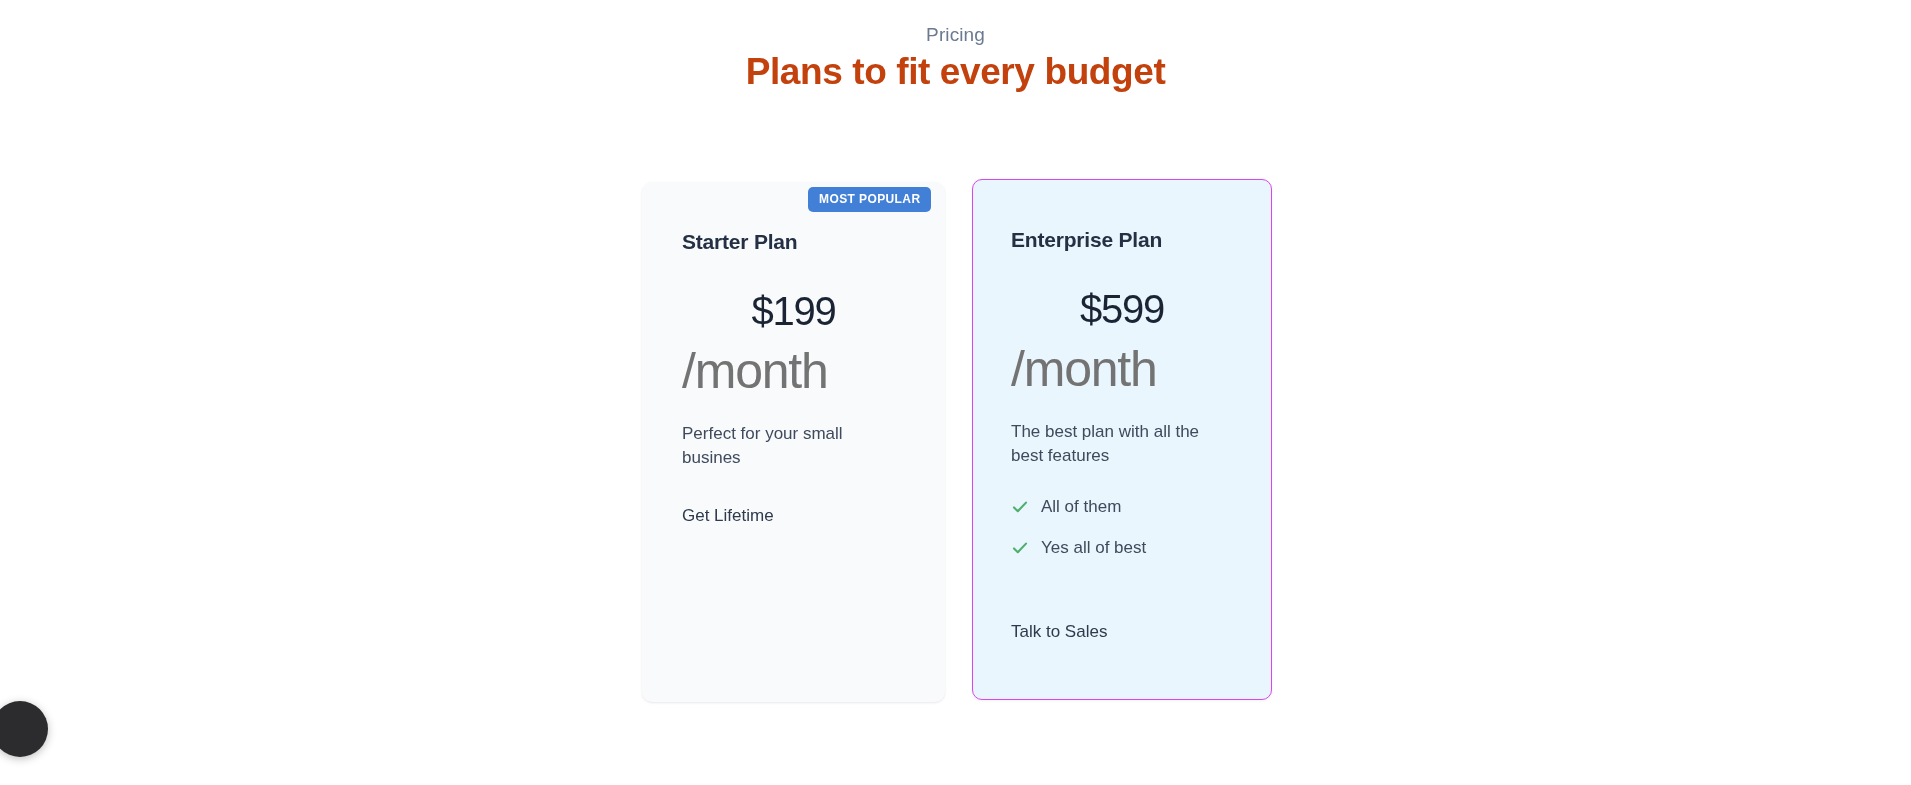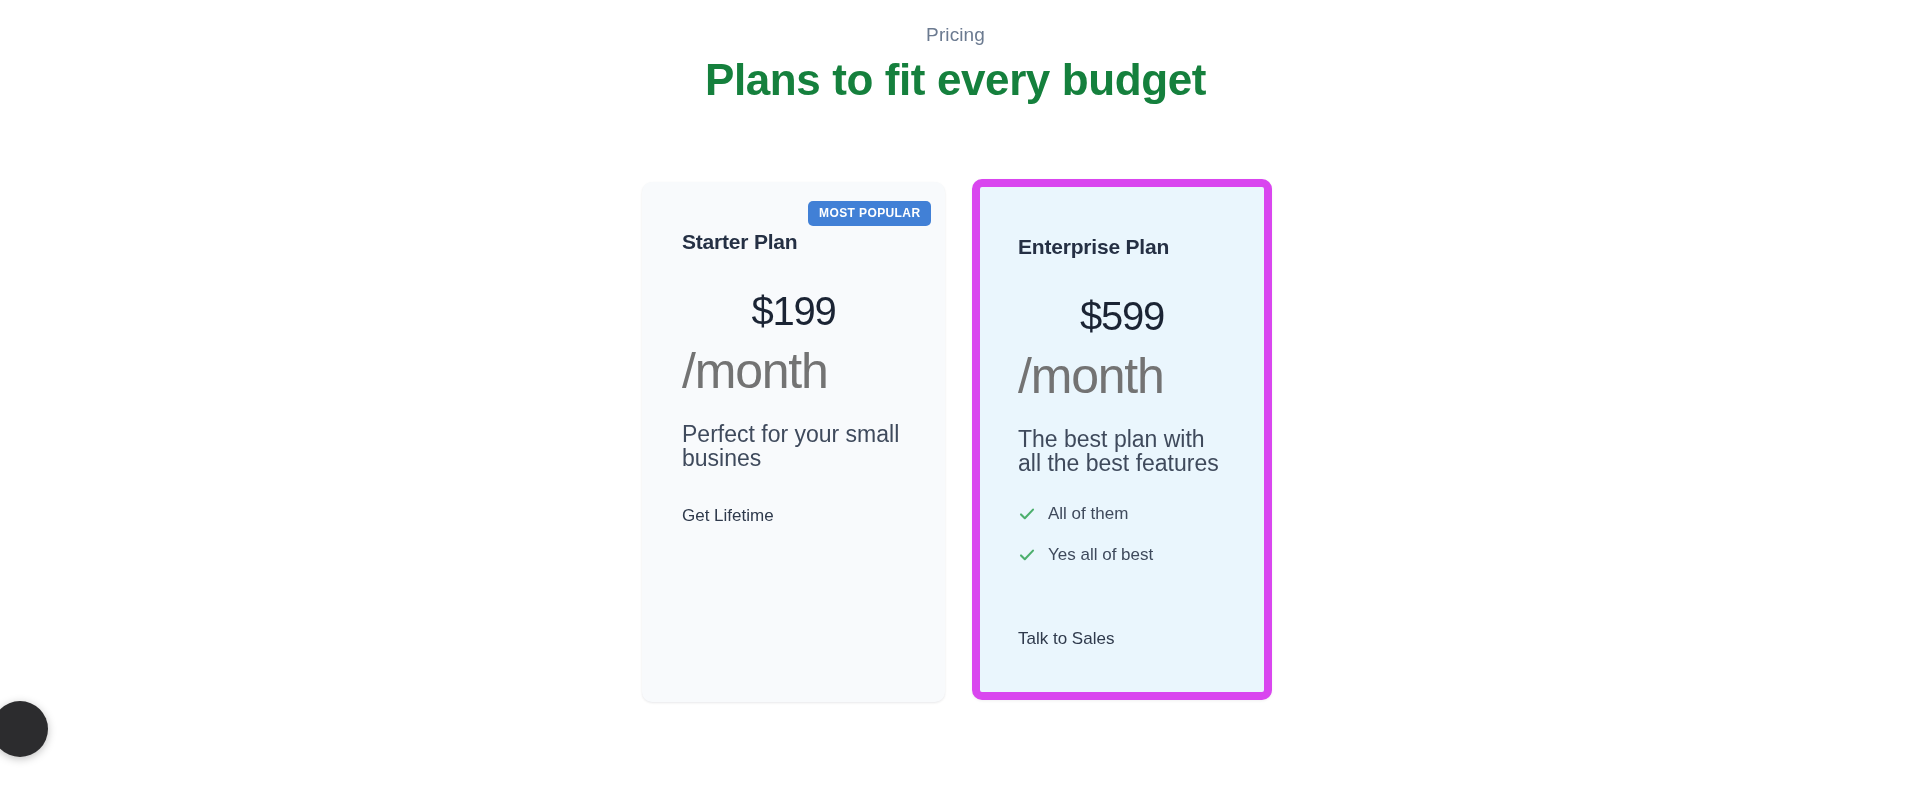--- a/index.html
+++ b/index.html
@@ -28,25 +28,25 @@
     text-align: center;
   }
   .eyebrow {
     font-size: 19px;
     color: #6b7a90;
     font-weight: 400;
     letter-spacing: 0.1px;
     line-height: 26px;
   }
   .page-title {
-    margin-top: 8px;
-    font-size: 44px;
+    margin-top: 0;
+    font-size: 37px;
     line-height: 48px;
     font-weight: 700;
-    color: #15803d;
+    color: #c2410c;
     letter-spacing: -0.4px;
   }
 
   
   .cards {
     position: absolute;
     left: 642px;
     top: 179px;
     width: 632px;
     height: 530px;
@@ -69,28 +69,28 @@
     padding: 46px 40px 0 40px;
   }
 
   
   .card-enterprise {
     left: 330px;
     top: 0px;
     width: 300px;
     height: 521px;
     background: #eaf6fd;
-    border: 8px solid #d946ef;
+    border: 1px solid #d946ef;
     box-shadow: 0 1px 3px rgba(16,24,40,0.06);
     padding: 46px 38px 0 38px;
   }
 
   .badge {
     position: absolute;
-    top: 19px;
+    top: 5px;
     left: 166px;
     background: #4180d6;
     color: #ffffff;
     font-size: 12px;
     font-weight: 700;
     letter-spacing: 0.4px;
     padding: 6px 11px 6px 11px;
     border-radius: 5px;
     line-height: 13px;
     white-space: nowrap;
@@ -117,21 +117,21 @@
   .price-period {
     font-size: 50px;
     line-height: 62px;
     font-weight: 400;
     color: #737373;
     letter-spacing: -1.2px;
   }
 
   .tagline {
     margin-top: 20px;
-    font-size: 23px;
+    font-size: 17px;
     line-height: 24px;
     color: #3f4a5c;
     font-weight: 400;
   }
 
   .features {
     list-style: none;
     margin: 0;
     padding: 0;
   }

